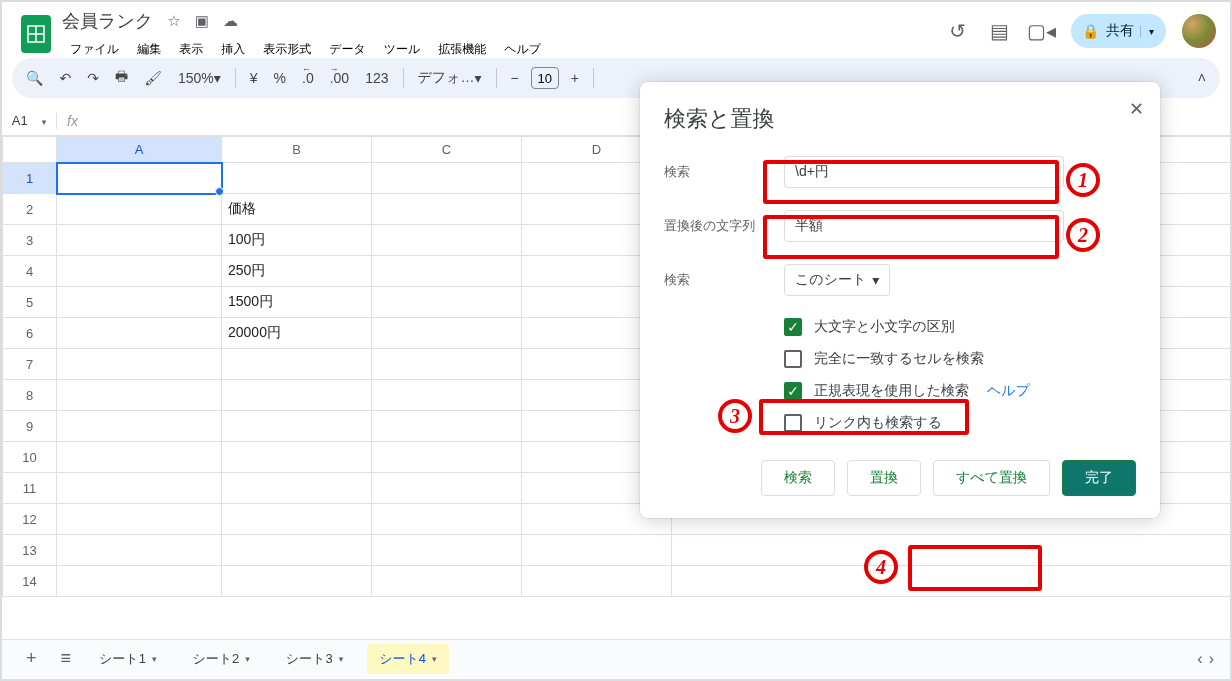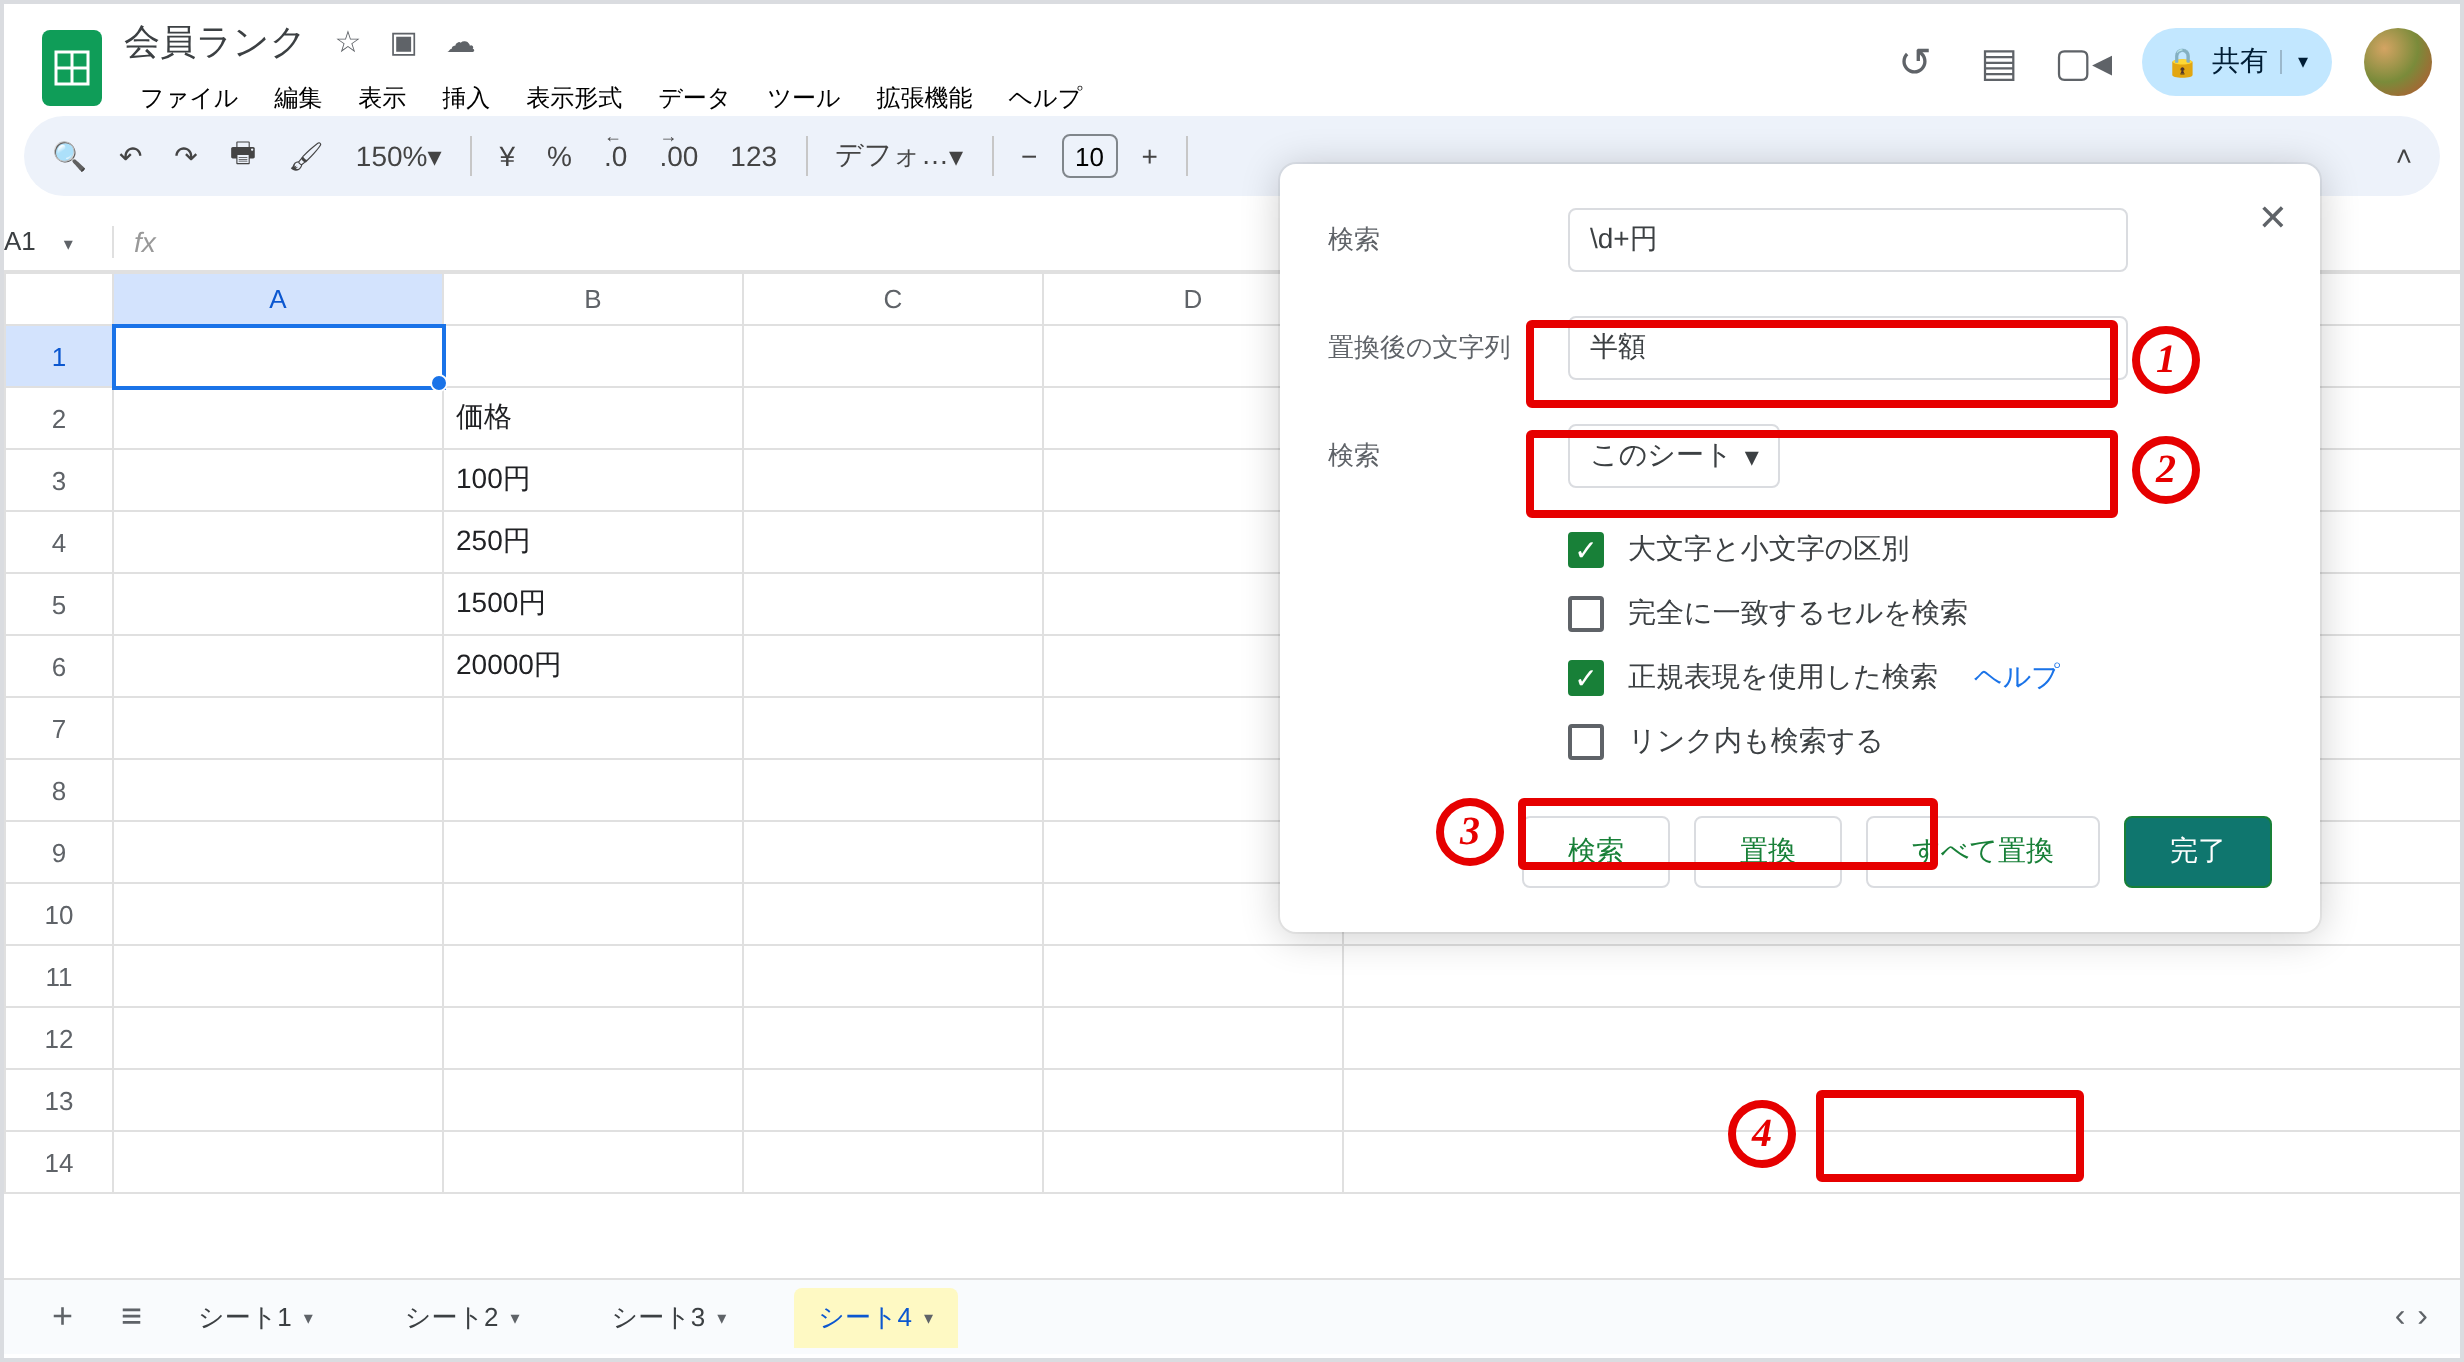--- a/index.html
+++ b/index.html
@@ -27,21 +27,21 @@
 .toolbar { height:40px; margin:0 10px; background:#edf2fa; border-radius:20px; display:flex; align-items:center; padding:0 10px; gap:8px; }
 .tb-item { color:#444; font-size:14px; padding:2px 4px; display:flex; align-items:center; }
 .tb-sep { width:1px; height:20px; background:#c7c7c7; margin:0 2px; }
 .zoom { font-size:14px; padding:0 4px; }
 .font-box { font-size:14px; padding:0 4px; }
 .size-box { width:28px; height:22px; border:1px solid #80868b; border-radius:4px; display:flex; align-items:center; justify-content:center; font-size:13px; }
 .toolbar-right { margin-left:auto; }
 
 
 .fx-row { height:30px; display:flex; align-items:center; border-bottom:1px solid #e0e0e0; margin-top:8px; }
-.name-box { width:54px; text-align:left; font-size:13px; color:#3c4043; position:relative; }
+.name-box { width:54px; text-align:center; font-size:13px; color:#3c4043; position:relative; }
 .name-box::after { content:"▾"; font-size:9px; color:#5f6368; margin-left:14px; }
 .fx-symbol { font-style:italic; color:#999; font-size:14px; padding:0 10px; border-left:1px solid #e0e0e0; }
 
 
 .grid-wrap { position:relative; height:480px; overflow:hidden; }
 table { border-collapse:collapse; width:100%; table-layout:fixed; }
 .col-rowhead { width:54px; }
 th,td { border:1px solid #e0e0e0; height:31px; font-size:14px; }
 th { background:#fff; color:#5f6368; font-weight:normal; position:relative; }
 thead th { height:26px; font-size:13px; }
@@ -293,21 +293,21 @@
           <td></td>
           <td></td>
         </tr>
       </tbody>
 </table>
 </div>
 
 <div class="sheet-bar">
   <span class="sb-icon">+</span>
   <span class="sb-icon">≡</span>
-  <div id="sheet-tabs" style="display:flex;gap:22px">
+  <div id="sheet-tabs" style="display:flex;gap:12px">
       <div class="sheet-tab">
         <span>シート1</span>
         <span class="dd">▾</span>
       </div>
       <div class="sheet-tab">
         <span>シート2</span>
         <span class="dd">▾</span>
       </div>
       <div class="sheet-tab">
         <span>シート3</span>
@@ -318,20 +318,21 @@
         <span class="dd">▾</span>
       </div>
     </div>
   <div class="sb-nav">
     <span>‹</span>
     <span>›</span>
   </div>
 </div>
 
 <div class="dialog">
+  <div class="dlg-title">検索と置換</div>
   <div class="dlg-close">✕</div>
 
   <div class="dlg-row">
     <div class="dlg-label">検索</div>
     <div class="dlg-field"><input class="dlg-input" value="\d+円" style=""></div>
   </div>
   <div class="dlg-row">
     <div class="dlg-label">置換後の文字列</div>
     <div class="dlg-field"><input class="dlg-input" value="半額" style=""></div>
   </div>

